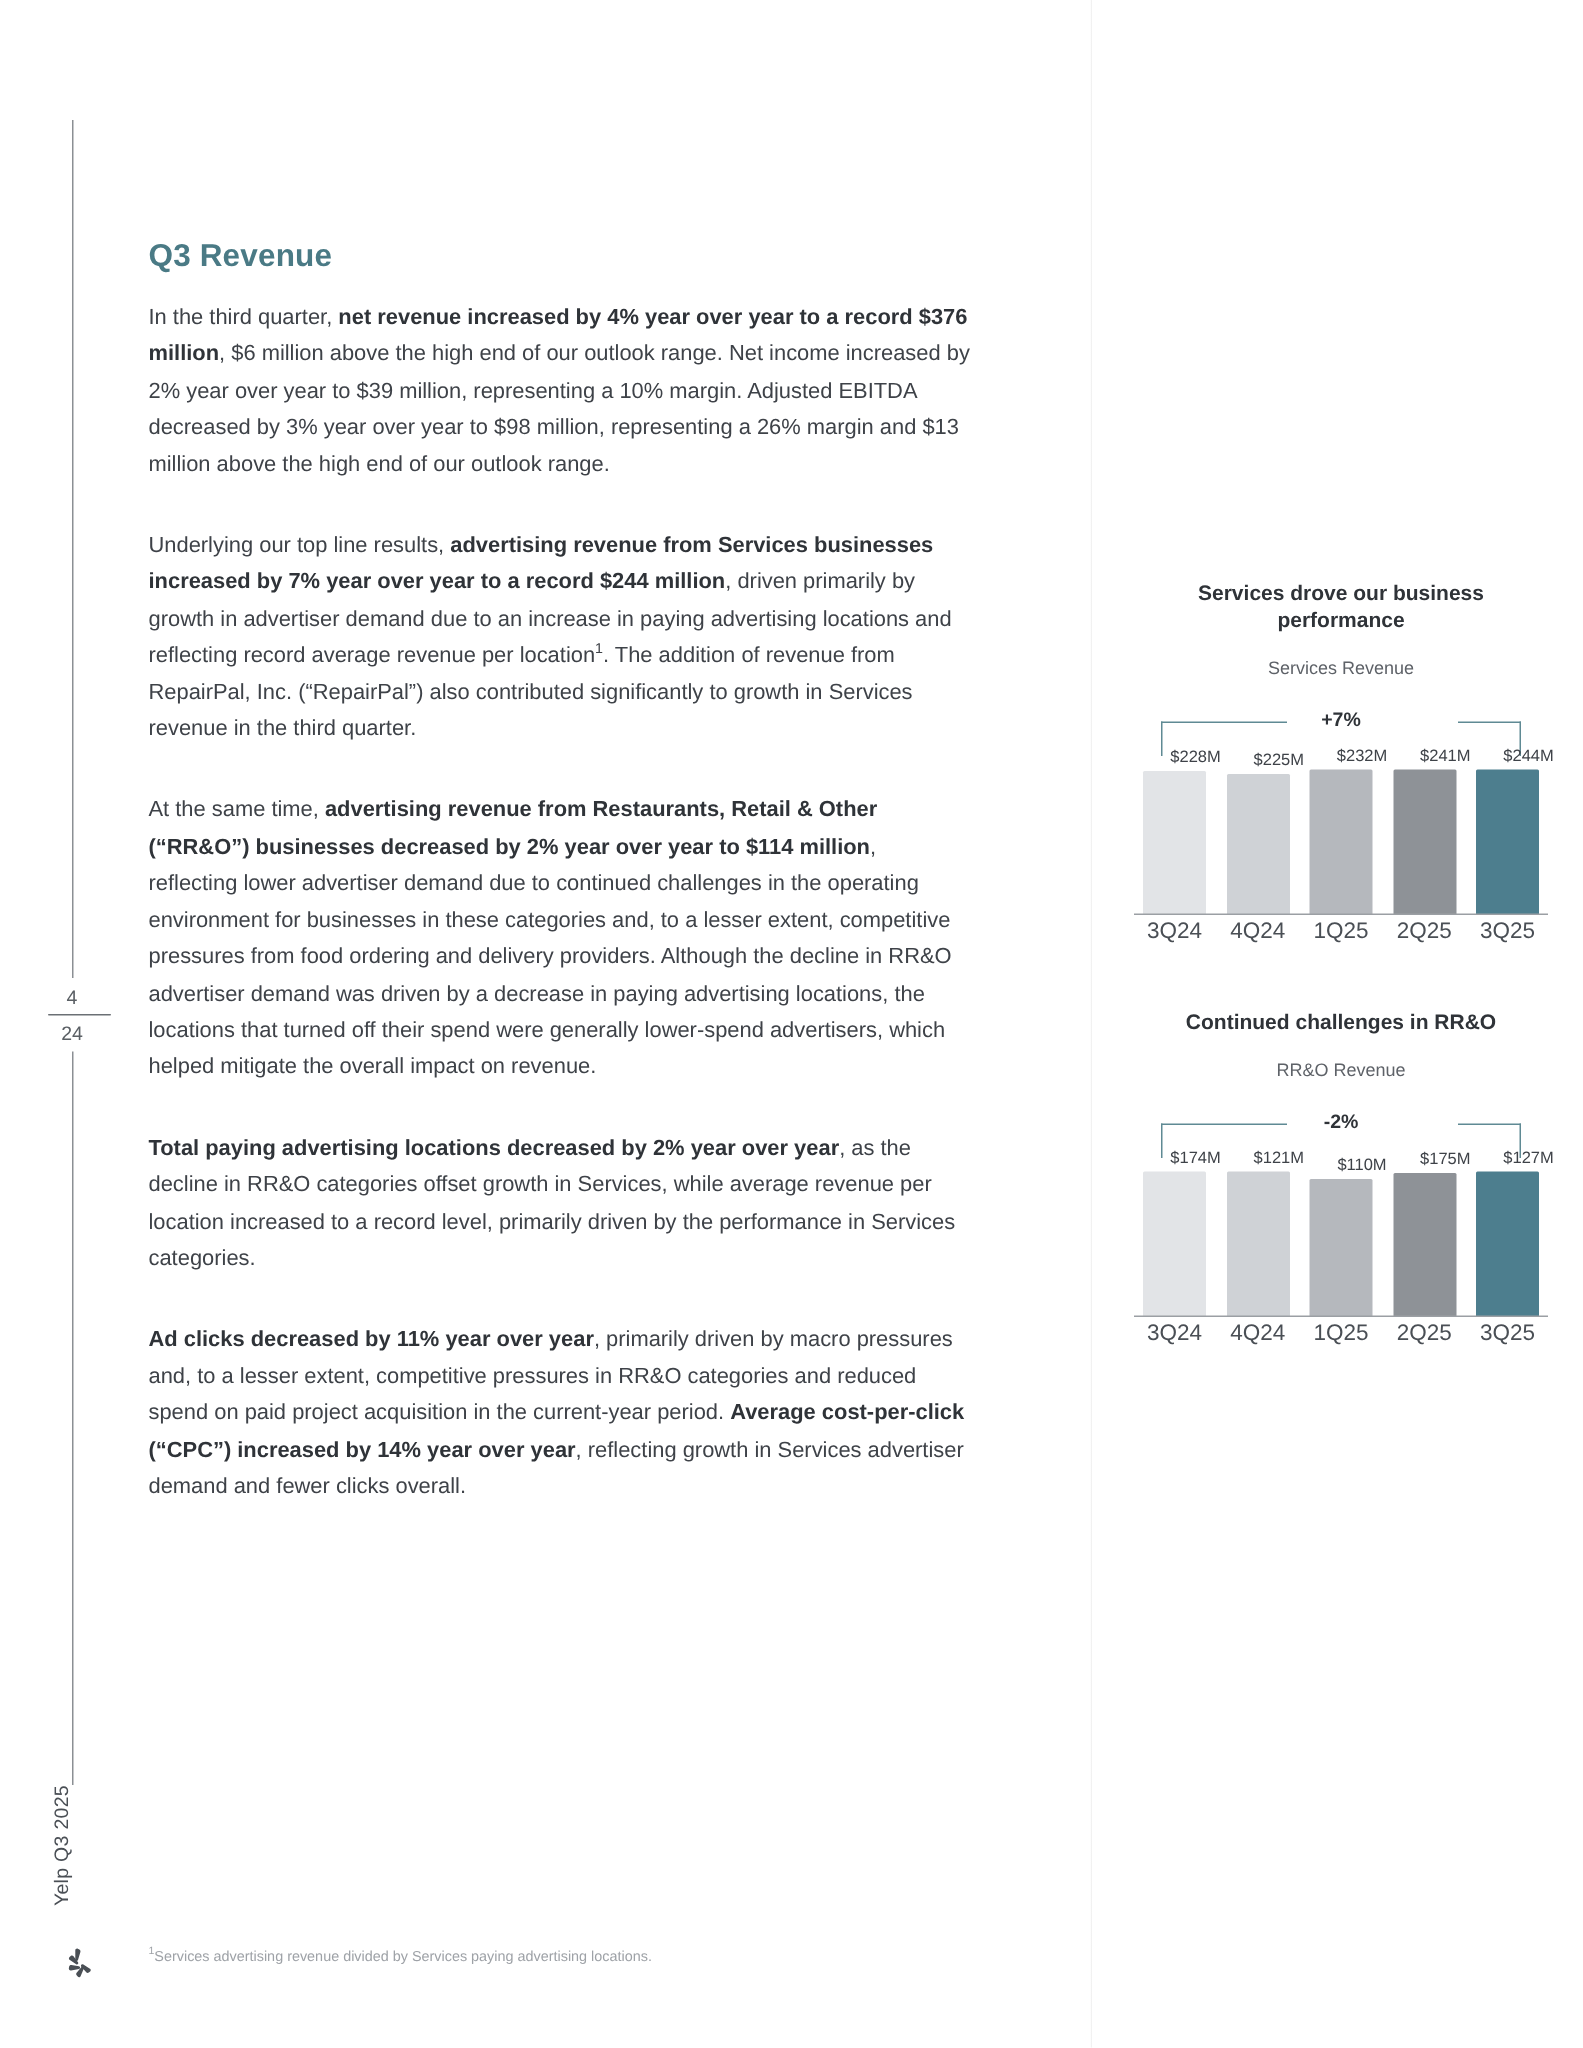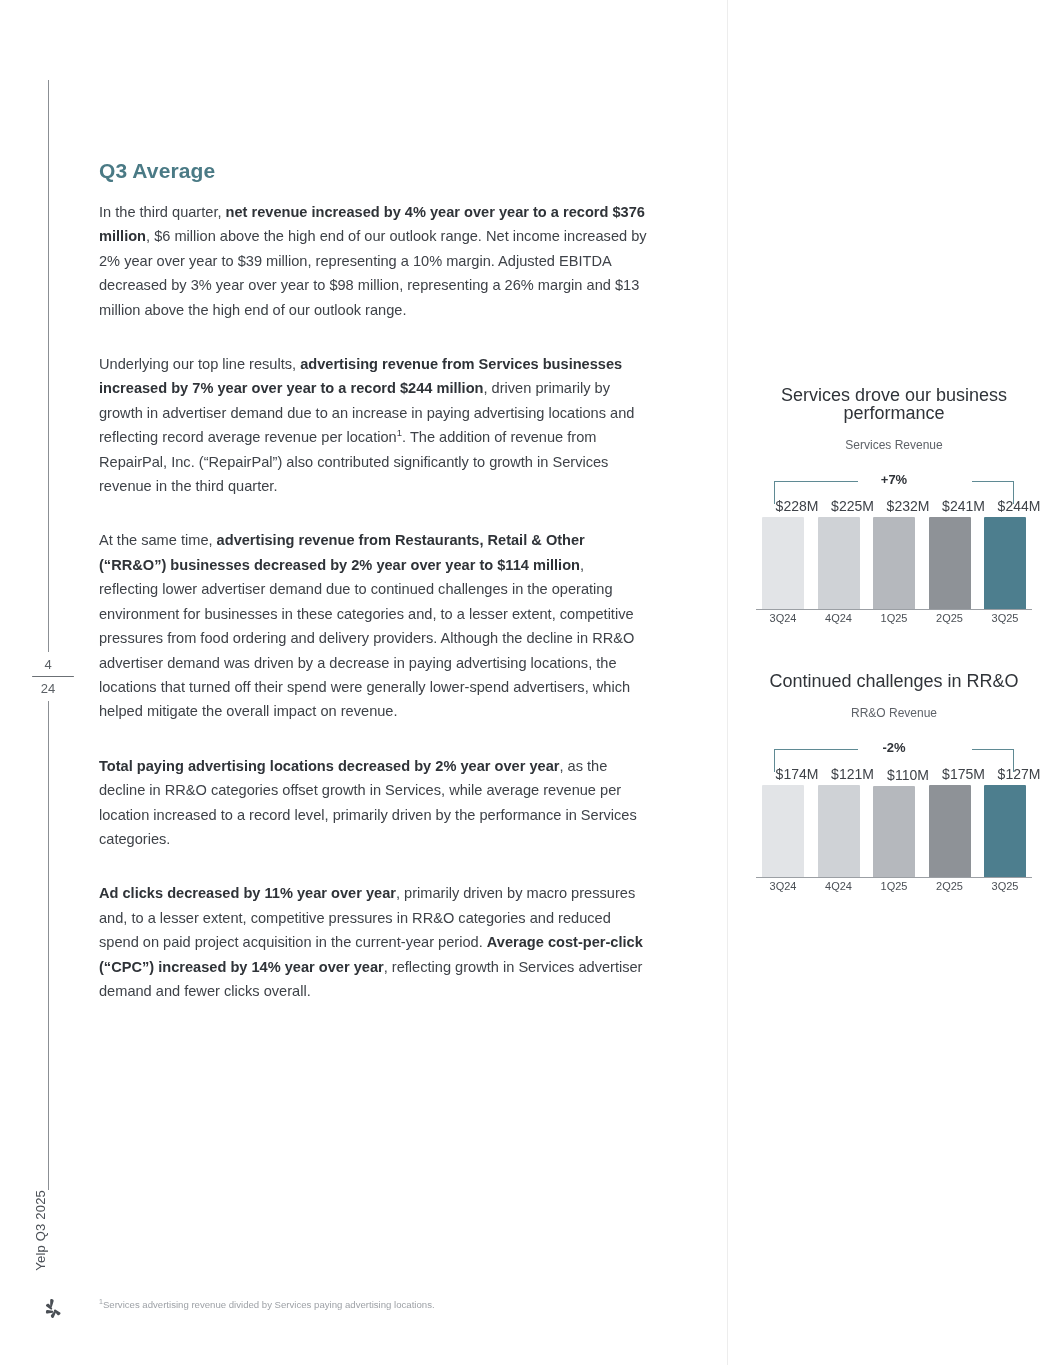--- a/index.html
+++ b/index.html
@@ -65,21 +65,21 @@
     font-size:9.6px;line-height:14px;color:#9ea2a7;
   }
   .footnote sup{font-size:7px;}
 
   
   .charts{position:absolute;left:756px;top:386px;width:276px;}
   .chart-block{position:relative;width:276px;}
   .chart-block + .chart-block{margin-top:42px;}
 
   .chart-title{
-    text-align:center;font-size:18px;font-weight:normal;
+    text-align:center;font-size:14px;font-weight:bold;
     color:#2f3338;line-height:18px;margin:0 0 0 0;
     padding:0 8px;
   }
   .chart-subtitle{
     text-align:center;font-size:12px;color:#5e6268;
     margin-top:16px;
   }
 
   .plot{position:relative;height:160px;margin-top:18px;}
 
@@ -100,31 +100,31 @@
     text-align:center;font-size:13px;font-weight:bold;color:#2f3338;
   }
 
   .bars{
     position:absolute;left:0;right:0;bottom:20px;top:28px;
     display:flex;align-items:flex-end;justify-content:space-between;
     padding:0 6px;
   }
   .barcol{width:42px;display:flex;flex-direction:column;
           align-items:center;justify-content:flex-end;height:100%;}
-  .barval{font-size:14px;color:#3e4248;margin-bottom:3px;white-space:nowrap;padding-left:28px;}
+  .barval{font-size:11px;color:#3e4248;margin-bottom:3px;white-space:nowrap;padding-left:28px;}
   .bar{width:42px;border-radius:1px;}
 
   .axis{
     position:absolute;left:0;right:0;bottom:20px;height:1px;background:#9b9fa4;
   }
   .xlabels{
     position:absolute;left:0;right:0;bottom:0;height:18px;
     display:flex;justify-content:space-between;padding:0 6px;
   }
-  .xlabels span{width:42px;text-align:center;font-size:11px;color:#4a4f55;}
+  .xlabels span{width:42px;text-align:center;font-size:15px;color:#4a4f55;}
 </style>
 </head>
 <body>
 
 <div class="page">
 
   <div class="left-rule"></div>
   <div class="right-divider"></div>
 
   <div class="pagenum">
@@ -141,21 +141,21 @@
         <path d="M12.2 3.2c0-.9.9-1.5 1.7-1.1l1.0.5c.6.3.9 1.0.7 1.7l-1.6 5.3c-.3 1.0-1.7.9-1.8-.1z"></path>
         <path d="M8.6 9.6c-.8-.4-.9-1.5-.2-2.0l.9-.7c.5-.4 1.3-.3 1.7.2l3.0 4.0c.6.8-.3 1.9-1.2 1.4z"></path>
         <path d="M9.4 16.6c-.9.2-1.7-.6-1.5-1.5l.2-1.1c.1-.7.8-1.1 1.5-1.0l5.0.8c1.0.2 1.1 1.6.1 1.9z"></path>
         <path d="M15.8 20.3c-.3.9-1.4 1.1-2.0.4l-.7-.9c-.4-.5-.4-1.2 0-1.7l3.2-3.8c.7-.8 1.9 0 1.6 1.0z"></path>
         <path d="M21.7 15.3c.9.3 1.1 1.4.4 2.0l-.9.7c-.5.4-1.3.4-1.7-.1l-3.3-3.8c-.7-.8.2-2.0 1.1-1.6z"></path>
       </g>
     </svg>
   </div>
 
   <div class="content">
-    <h1 class="section-title">Q3 Average</h1>
+    <h1 class="section-title">Q3 Revenue</h1>
     <div id="paragraph-list">
         <p class="para"><span>In the third quarter, </span><b>net revenue increased by 4% year over year to a record $376 million</b><span>, $6 million above the high end of our outlook range. Net income increased by 2% year over year to $39 million, representing a 10% margin. Adjusted EBITDA decreased by 3% year over year to $98 million, representing a 26% margin and $13 million above the high end of our outlook range.</span></p>
         <p class="para"><span>Underlying our top line results, </span><b>advertising revenue from Services businesses increased by 7% year over year to a record $244 million</b><span>, driven primarily by growth in advertiser demand due to an increase in paying advertising locations and reflecting record average revenue per location</span><sup>1</sup><span>. The addition of revenue from RepairPal, Inc. (“RepairPal”) also contributed significantly to growth in Services revenue in the third quarter.</span></p>
         <p class="para"><span>At the same time, </span><b>advertising revenue from Restaurants, Retail &amp; Other (“RR&amp;O”) businesses decreased by 2% year over year to $114 million</b><span>, reflecting lower advertiser demand due to continued challenges in the operating environment for businesses in these categories and, to a lesser extent, competitive pressures from food ordering and delivery providers. Although the decline in RR&amp;O advertiser demand was driven by a decrease in paying advertising locations, the locations that turned off their spend were generally lower-spend advertisers, which helped mitigate the overall impact on revenue.</span></p>
         <p class="para"><b>Total paying advertising locations decreased by 2% year over year</b><span>, as the decline in RR&amp;O categories offset growth in Services, while average revenue per location increased to a record level, primarily driven by the performance in Services categories.</span></p>
         <p class="para"><b>Ad clicks decreased by 11% year over year</b><span>, primarily driven by macro pressures and, to a lesser extent, competitive pressures in RR&amp;O categories and reduced spend on paid project acquisition in the current-year period. </span><b>Average cost-per-click (“CPC”) increased by 14% year over year</b><span>, reflecting growth in Services advertiser demand and fewer clicks overall.</span></p>
       </div>
   </div>
 
   <div class="footnote">

